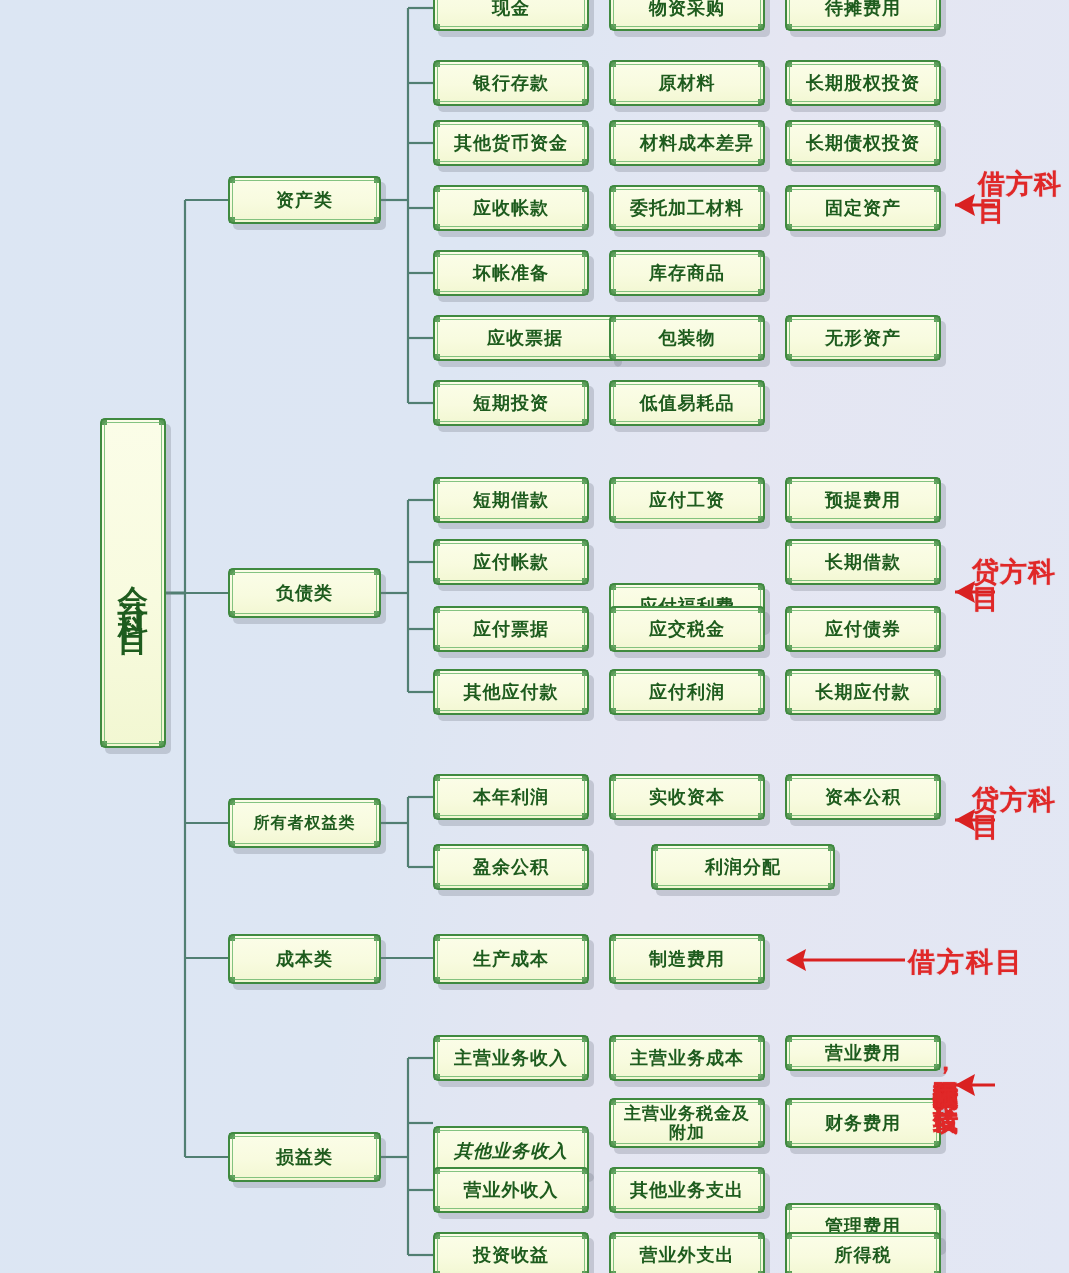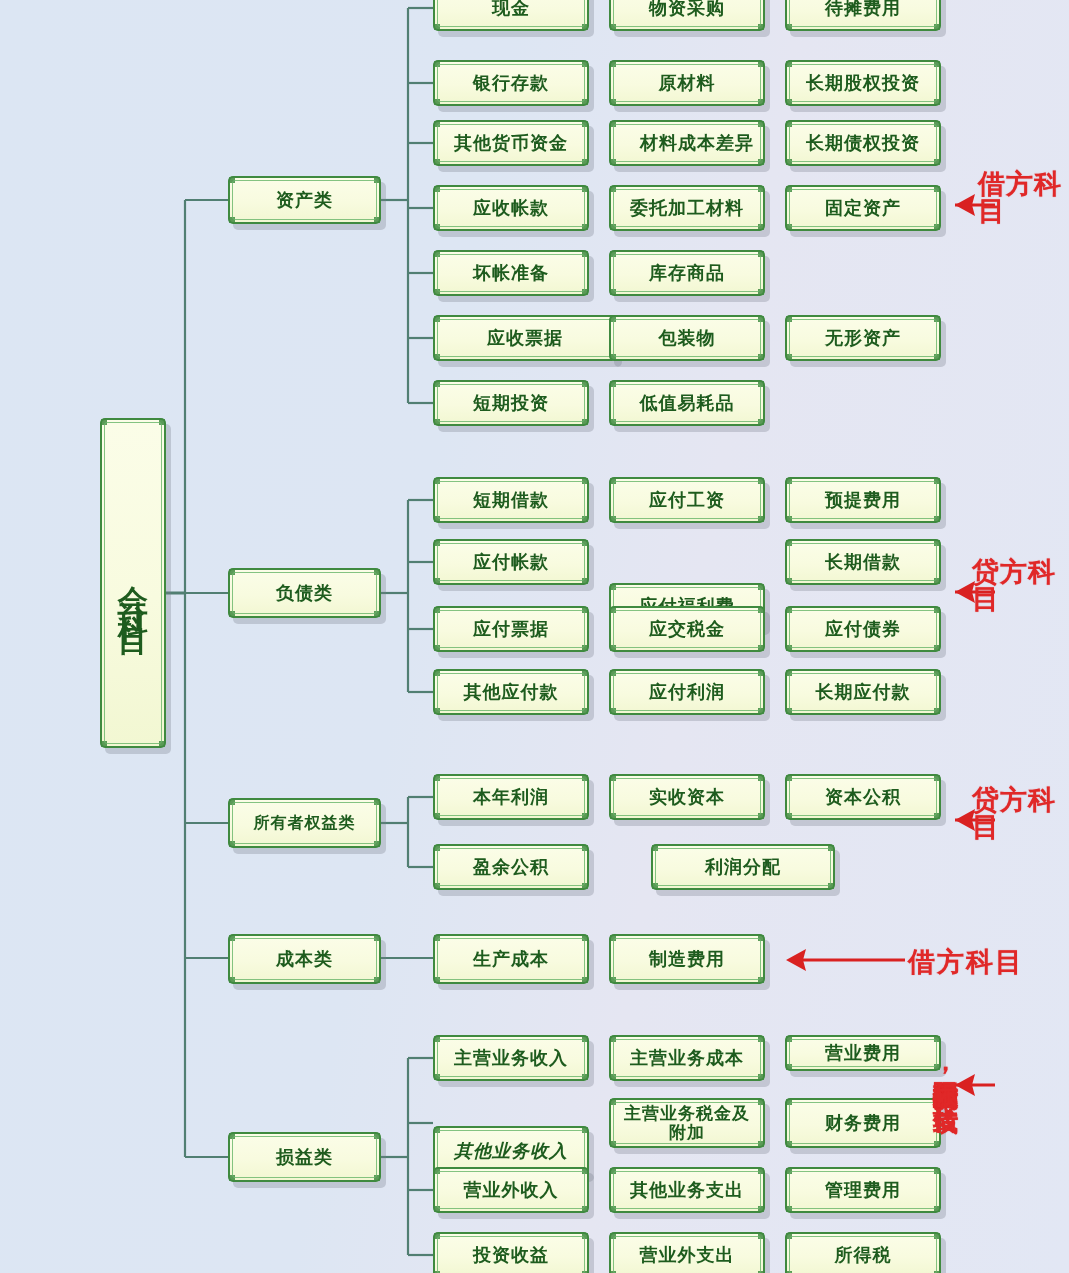--- a/index.html
+++ b/index.html
@@ -525,21 +525,21 @@
       <span class="nib br"></span>
     <span>营业费用</span>
     </div>
   <div class="node leaf" style="left:785px;top:1098px;width:156px;height:50px;">
     <span class="nib tl"></span>
       <span class="nib tr"></span>
       <span class="nib bl"></span>
       <span class="nib br"></span>
     <span>财务费用</span>
     </div>
-  <div class="node leaf" style="left:785px;top:1167px;width:156px;height:46px;">
+  <div class="node leaf" style="left:785px;top:1203px;width:156px;height:46px;">
     <span class="nib tl"></span>
       <span class="nib tr"></span>
       <span class="nib bl"></span>
       <span class="nib br"></span>
     <span>管理费用</span>
     </div>
   <div class="node leaf" style="left:785px;top:1232px;width:156px;height:46px;">
     <span class="nib tl"></span>
       <span class="nib tr"></span>
       <span class="nib bl"></span>

